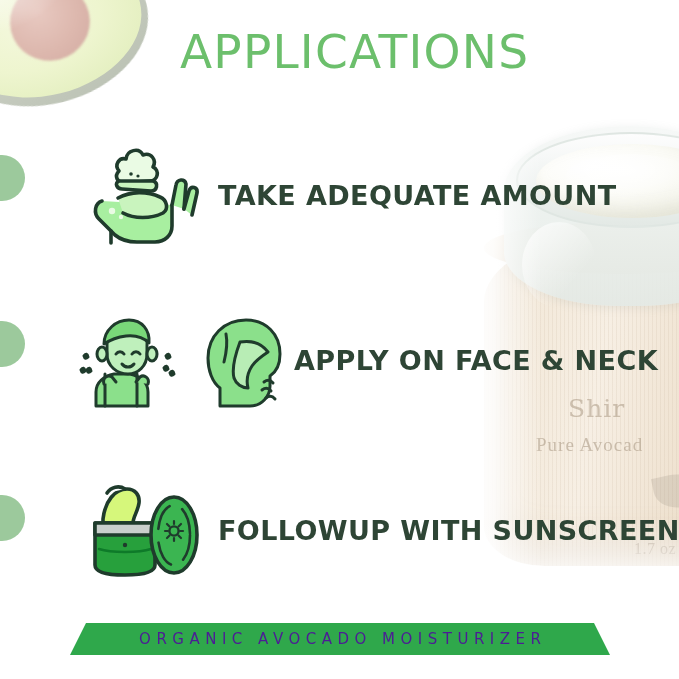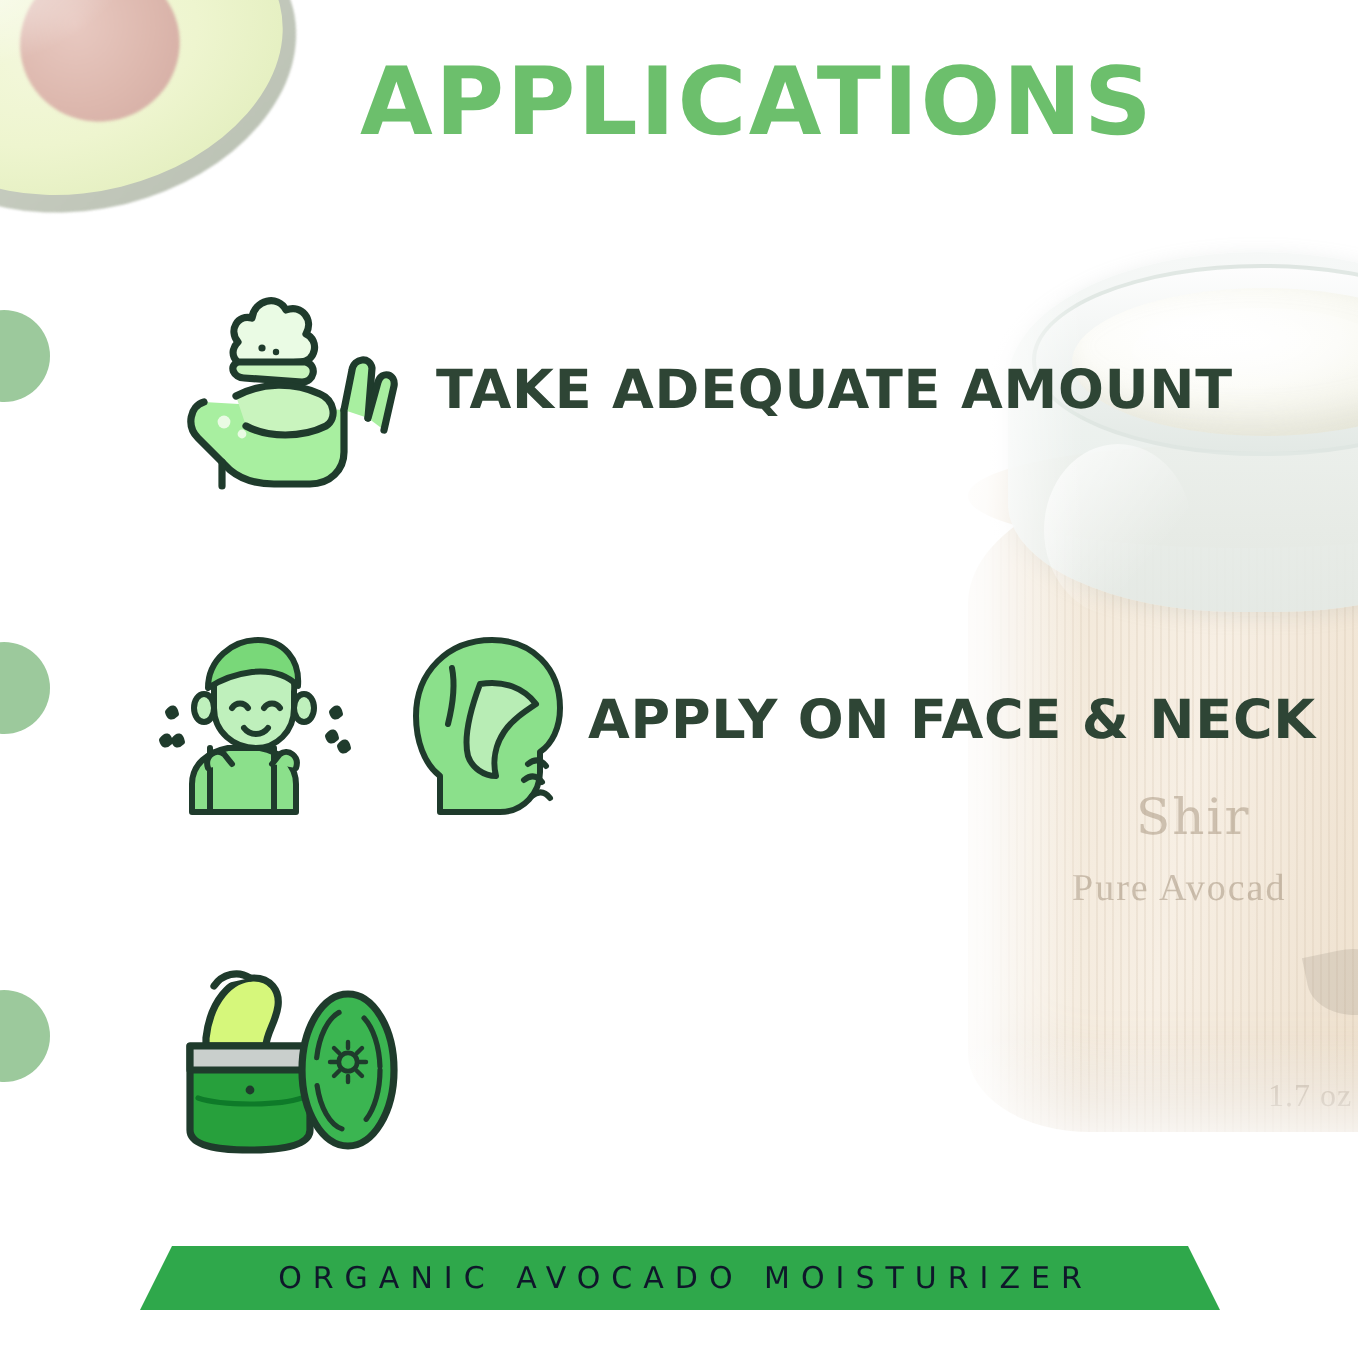--- a/index.html
+++ b/index.html
@@ -215,21 +215,21 @@
     background: linear-gradient(180deg, rgba(255,255,255,0) 0%, #ffffff 82%);
   }
 
   
   .title {
     position: absolute;
     left: 180px;
     top: 24px;
     width: 420px;
     font-size: 47px;
-    font-weight: bold;
+    font-weight: normal;
     letter-spacing: 1.2px;
     color: #6CBF6C;
     font-family: "DejaVu Sans", sans-serif;
     white-space: nowrap;
   }
 
   
   .edge-dot {
     position: absolute;
     left: -21px;
@@ -281,21 +281,21 @@
     width: 540px;
     height: 32px;
     background: #2FA84B;
     clip-path: polygon(16px 0, calc(100% - 16px) 0, 100% 100%, 0 100%);
     display: flex;
     align-items: center;
     justify-content: center;
     filter: drop-shadow(0 2px 3px rgba(0,0,0,0.16));
   }
   .ribbon-text {
-    color: #0f172a;
+    color: #4c1d95;
     font-family: "DejaVu Sans", sans-serif;
     font-size: 15px;
     font-weight: normal;
     letter-spacing: 5.5px;
     white-space: nowrap;
     text-indent: 5.5px;
   }
 </style>
 </head>
 <body>
@@ -429,19 +429,20 @@
             <path d="M88 52 L91 52"></path>
               <path d="M103 52 L106 52"></path>
             <path d="M90 45 L92.5 47.5"></path>
               <path d="M101.5 56.5 L104 59"></path>
             <path d="M104 45 L101.5 47.5"></path>
               <path d="M92.5 56.5 L90 59"></path>
           </g>
         </g>
       </svg>
     </div>
+    <div class="step-label">FOLLOWUP WITH SUNSCREEN</div>
   </div>
 
   <div class="ribbon">
     <span class="ribbon-text">ORGANIC AVOCADO MOISTURIZER</span>
   </div>
 
 </div>
 
 </body></html>

